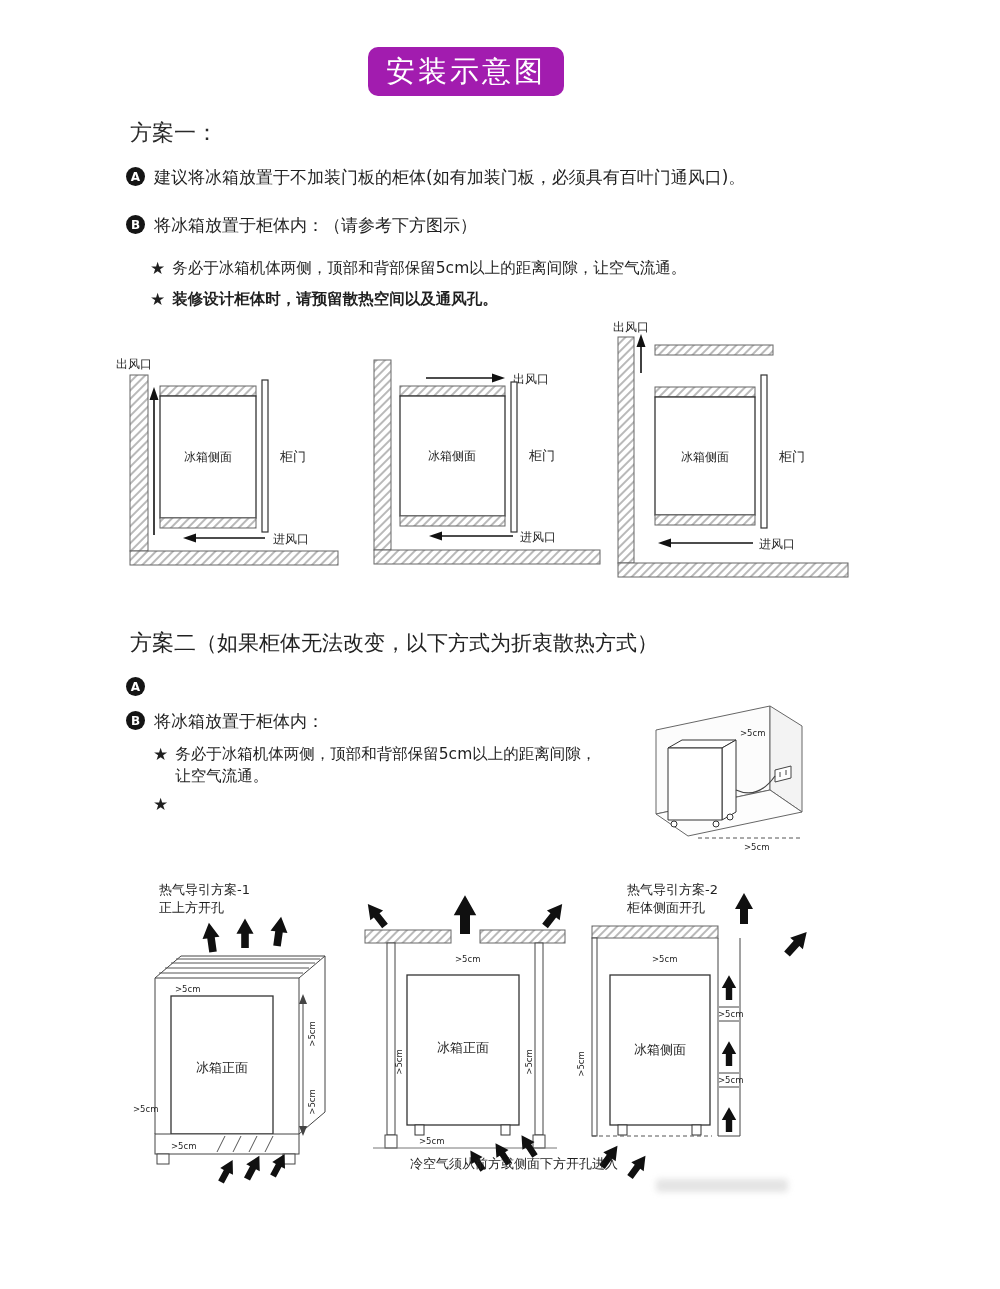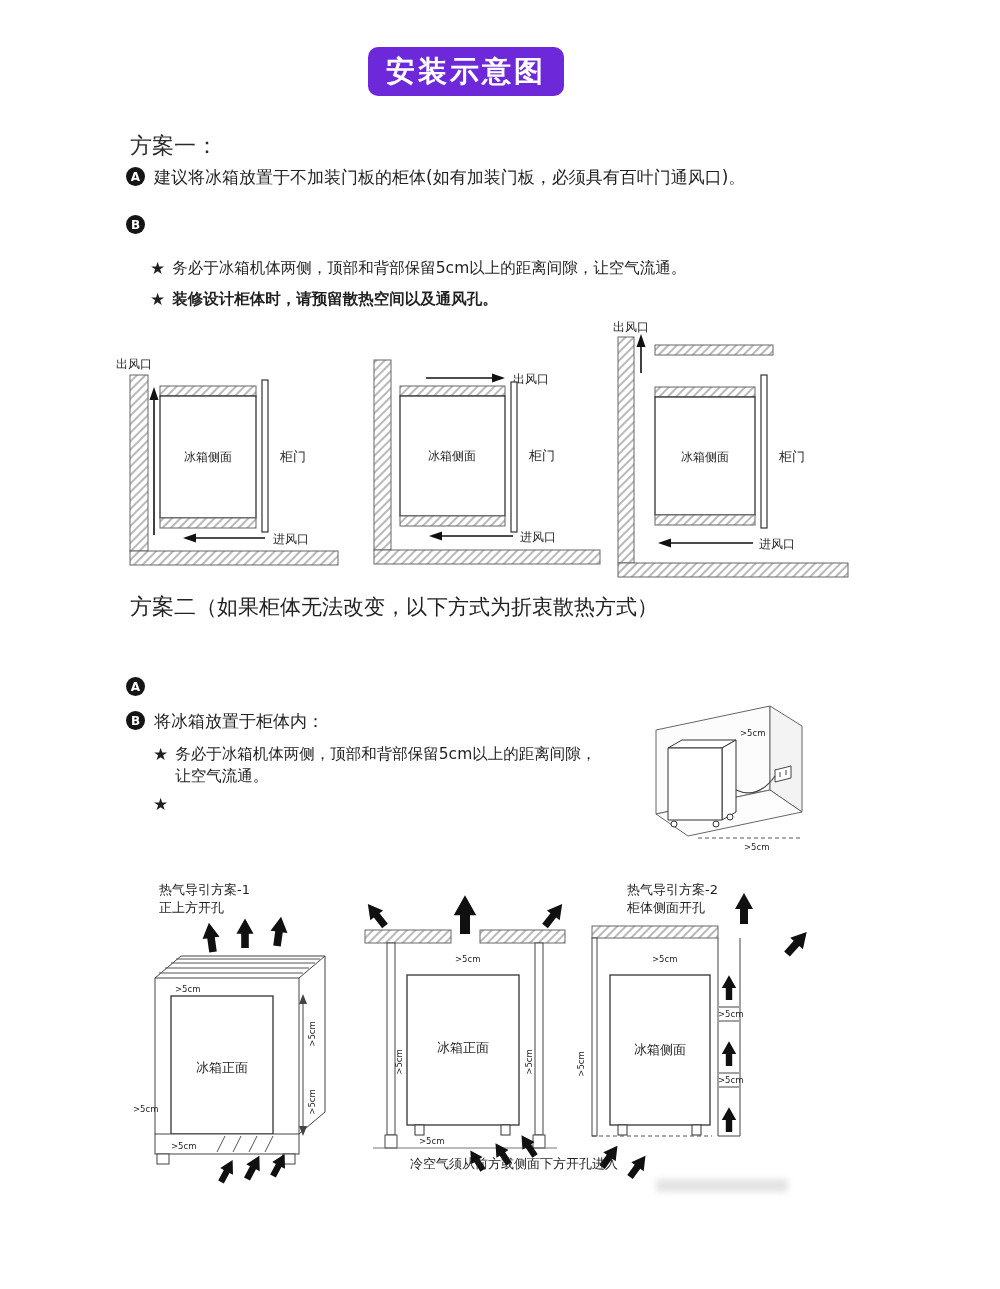--- a/index.html
+++ b/index.html
@@ -1,20 +1,20 @@
 <!DOCTYPE html>
 <html><head>
 <meta charset="utf-8">
 <style>
   html,body{margin:0;padding:0}
   body{width:1000px;height:1289px;position:relative;background:#ffffff;
        font-family:"DejaVu Sans","Liberation Sans",sans-serif;color:#222;overflow:hidden}
   .abs{position:absolute}
-  .badge{left:368px;top:47px;width:196px;height:49px;background:#6d28d9;border-radius:10px;
-         color:#fff;font-size:29px;font-weight:700;display:flex;align-items:center;
+  .badge{left:368px;top:47px;width:196px;height:49px;background:#a21caf;border-radius:10px;
+         color:#fff;font-size:29px;font-weight:400;display:flex;align-items:center;
          justify-content:center;letter-spacing:3px}
   .h-plan{font-size:22px;color:#2a2a2a}
   .item{display:flex;gap:9px;font-size:17px;line-height:22px;color:#1f1f1f}
   .marker{flex:0 0 19px;width:19px;height:19px;border-radius:50%;background:#151515;color:#fff;
           font-size:12px;font-weight:bold;display:flex;align-items:center;justify-content:center;margin-top:1px}
   .starline{display:flex;gap:7px;font-size:15.5px;line-height:22px;color:#1f1f1f}
   .star{font-size:17px;line-height:22px}
   .bold{font-weight:normal}
   svg text{font-family:"DejaVu Sans","Liberation Sans",sans-serif;fill:#1f1f1f}
   .watermark{left:656px;top:1179px;width:132px;height:13px;background:#c9c9c9;opacity:.5;
@@ -30,29 +30,30 @@
       <line x1="3" y1="-1" x2="3" y2="7" stroke="#8a8a8a" stroke-width="1.2"></line>
     </pattern>
     <g id="tarrow">
         <polygon points="-4,0 -4,-15 -9,-15 0,-31 9,-15 4,-15 4,0" fill="#101010"></polygon>
       </g>
   </defs>
 </svg>
 
 <div class="abs badge">安装示意图</div>
 
-<div class="abs h-plan" style="left:130px;top:131px">方案一：</div>
+<div class="abs h-plan" style="left:130px;top:118px">方案一：</div>
 
 <div class="abs item" style="left:126px;top:166px;width:770px">
   <span class="marker">A</span>
   <span><span>建议将冰箱放置于不加装门板的柜体</span><span class="bold">(如有加装门板，必须具有百叶门通风口)</span><span>。</span></span>
 </div>
 
 <div class="abs item" style="left:126px;top:214px;width:700px">
   <span class="marker">B</span>
+  <span>将冰箱放置于柜体内：（请参考下方图示）</span>
 </div>
 
 <div class="abs starline" style="left:150px;top:257px">
   <span class="star">★</span>
   <span>务必于冰箱机体两侧，顶部和背部保留5cm以上的距离间隙，让空气流通。</span>
 </div>
 <div class="abs starline" style="left:150px;top:288px">
   <span class="star">★</span>
   <span class="bold" style="font-weight:700">装修设计柜体时，请预留散热空间以及通风孔。</span>
 </div>
@@ -114,21 +115,21 @@
   <rect x="158" y="62" width="6" height="153" fill="#fff" stroke="#333" stroke-width="1.2"></rect>
   <text x="176" y="148" font-size="13">柜门</text>
   <g>
     <line x1="150" y1="230" x2="64" y2="230" stroke="#111" stroke-width="1.6"></line>
     <polygon points="55,230 68,225.5 68,234.5" fill="#111"></polygon>
   </g>
   <text x="156" y="235" font-size="12">进风口</text>
   <rect x="15" y="250" width="230" height="14" fill="url(#hatch)" stroke="#666"></rect>
 </svg>
 
-<div class="abs" style="left:130px;top:592px;font-size:22px">
+<div class="abs" style="left:130px;top:628px;font-size:22px">
   <span>方案二</span><span class="bold" style="font-size:21px">（如果柜体无法改变，以下方式为折衷散热方式）</span>
 </div>
 
 <div class="abs item" style="left:126px;top:676px;width:540px;font-size:16.5px">
   <span class="marker">A</span>
 </div>
 
 <div class="abs item" style="left:126px;top:710px;width:540px">
   <span class="marker">B</span>
   <span>将冰箱放置于柜体内：</span>

